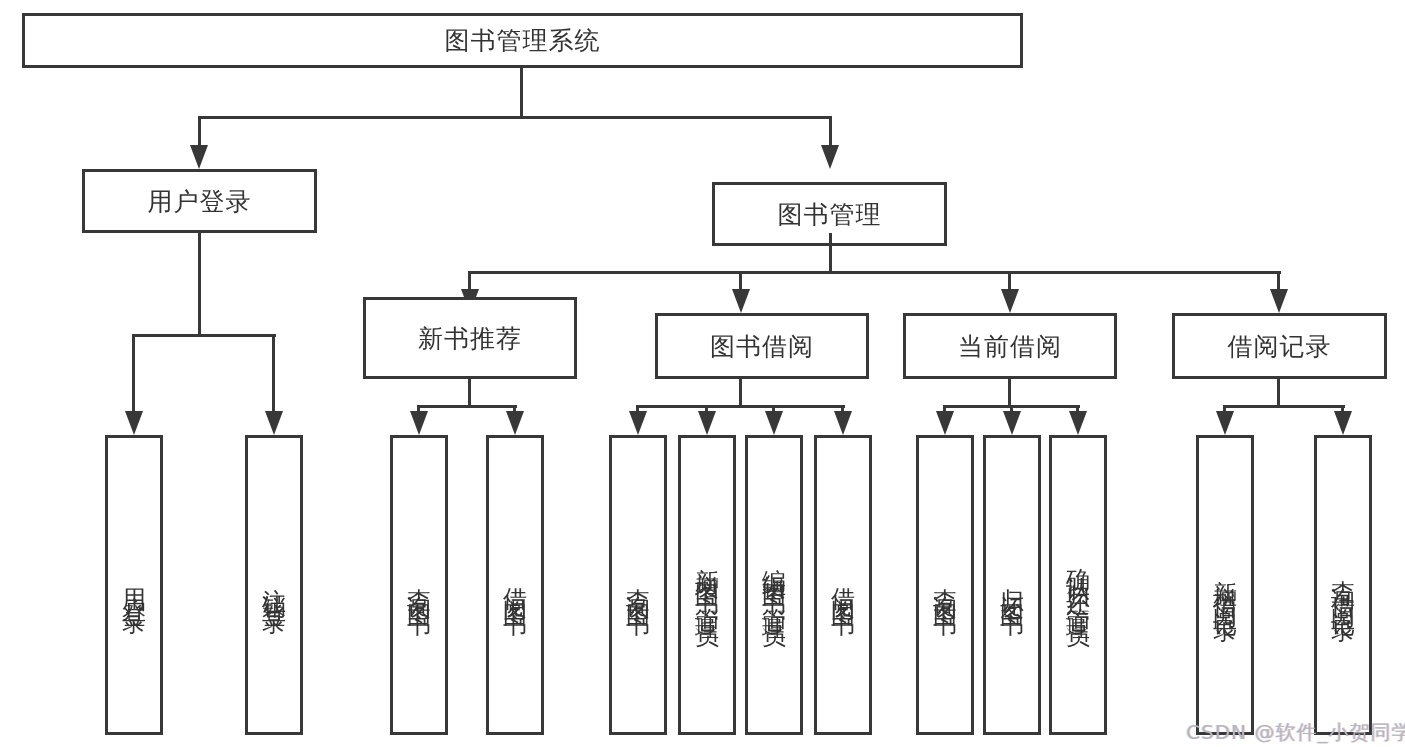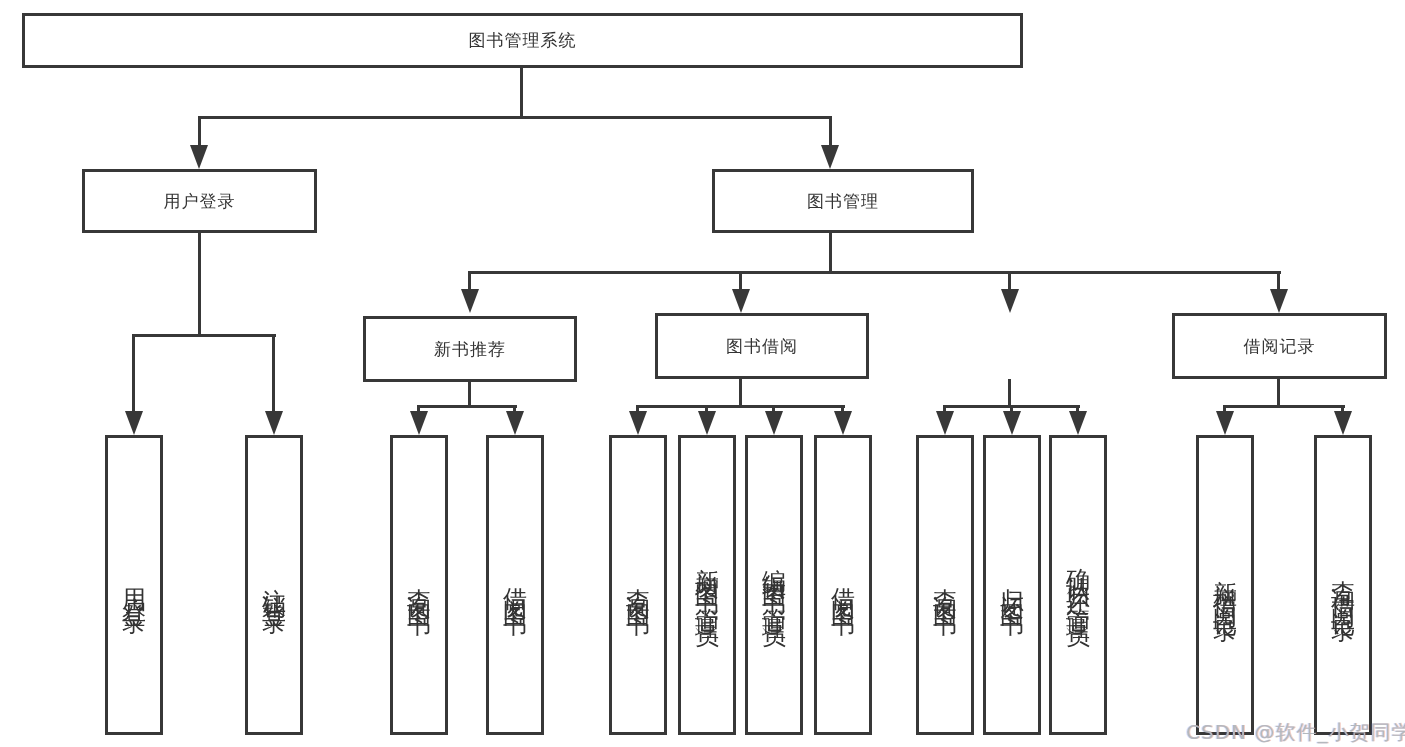--- a/index.html
+++ b/index.html
@@ -17,21 +17,21 @@
     overflow:hidden;
   }
   .box{
     position:absolute;
     box-sizing:border-box;
     border:3px solid var(--line);
     background:var(--background);
     display:flex;align-items:center;justify-content:center;
     color:var(--text);
   }
-  .box-h{font-size:17px;letter-spacing:1px;white-space:nowrap;}
+  .box-h{font-size:25px;letter-spacing:1px;white-space:nowrap;}
   .box-v{width:58px;top:435px;height:300px;}
   .vtext{
     writing-mode:vertical-rl;
     text-orientation:mixed;
     font-size:24px;
     line-height:1;
     letter-spacing:8px;
     color:var(--text);
   }
   .vline{position:absolute;width:3px;background:var(--line);}
@@ -64,21 +64,21 @@
   <div class="vline" style="left:520px;top:68px;height:51px"></div>
   <div class="hline" style="left:198px;top:116px;width:634px"></div>
   <div class="vline" style="left:198px;top:116px;height:31px"></div>
   <div class="tri" style="left:190px;top:145px"></div>
   <div class="vline" style="left:829px;top:116px;height:31px"></div>
   <div class="tri" style="left:821px;top:145px"></div>
 
   <div class="box box-h" style="left:82px;top:169px;width:235px;height:64px">
     <span>用户登录</span>
   </div>
-  <div class="box box-h" style="left:712px;top:169px;width:262px;height:64px">
+  <div class="box box-h" style="left:712px;top:182px;width:235px;height:64px">
     <span>图书管理</span>
   </div>
 
   <div class="vline" style="left:198px;top:233px;height:104px"></div>
   <div class="hline" style="left:132px;top:334px;width:144px"></div>
   <div class="vline" style="left:132px;top:334px;height:79px"></div>
   <div class="tri" style="left:125px;top:411px"></div>
   <div class="vline" style="left:272px;top:334px;height:79px"></div>
   <div class="tri" style="left:265px;top:411px"></div>
 
@@ -86,25 +86,28 @@
   <div class="hline" style="left:468px;top:271px;width:813px"></div>
   <div class="vline" style="left:468px;top:271px;height:19px"></div>
   <div class="tri" style="left:461px;top:289px"></div>
   <div class="vline" style="left:739px;top:271px;height:19px"></div>
   <div class="tri" style="left:732px;top:289px"></div>
   <div class="vline" style="left:1008px;top:271px;height:19px"></div>
   <div class="tri" style="left:1001px;top:289px"></div>
   <div class="vline" style="left:1277px;top:271px;height:19px"></div>
   <div class="tri" style="left:1270px;top:289px"></div>
 
-  <div class="box box-h" style="left:363px;top:316px;width:214px;height:66px">
+  <div class="box box-h" style="left:363px;top:297px;width:214px;height:82px">
     <span>新书推荐</span>
   </div>
   <div class="box box-h" style="left:655px;top:313px;width:214px;height:66px">
     <span>图书借阅</span>
+  </div>
+  <div class="box box-h" style="left:903px;top:313px;width:214px;height:66px">
+    <span>当前借阅</span>
   </div>
   <div class="box box-h" style="left:1172px;top:313px;width:215px;height:66px">
     <span>借阅记录</span>
   </div>
 
   <div class="vline" style="left:468px;top:379px;height:29px"></div>
   <div class="hline" style="left:417px;top:405px;width:100px"></div>
   <div class="vline" style="left:417px;top:405px;height:9px"></div>
   <div class="tri" style="left:410px;top:411px"></div>
   <div class="vline" style="left:513px;top:405px;height:9px"></div>

